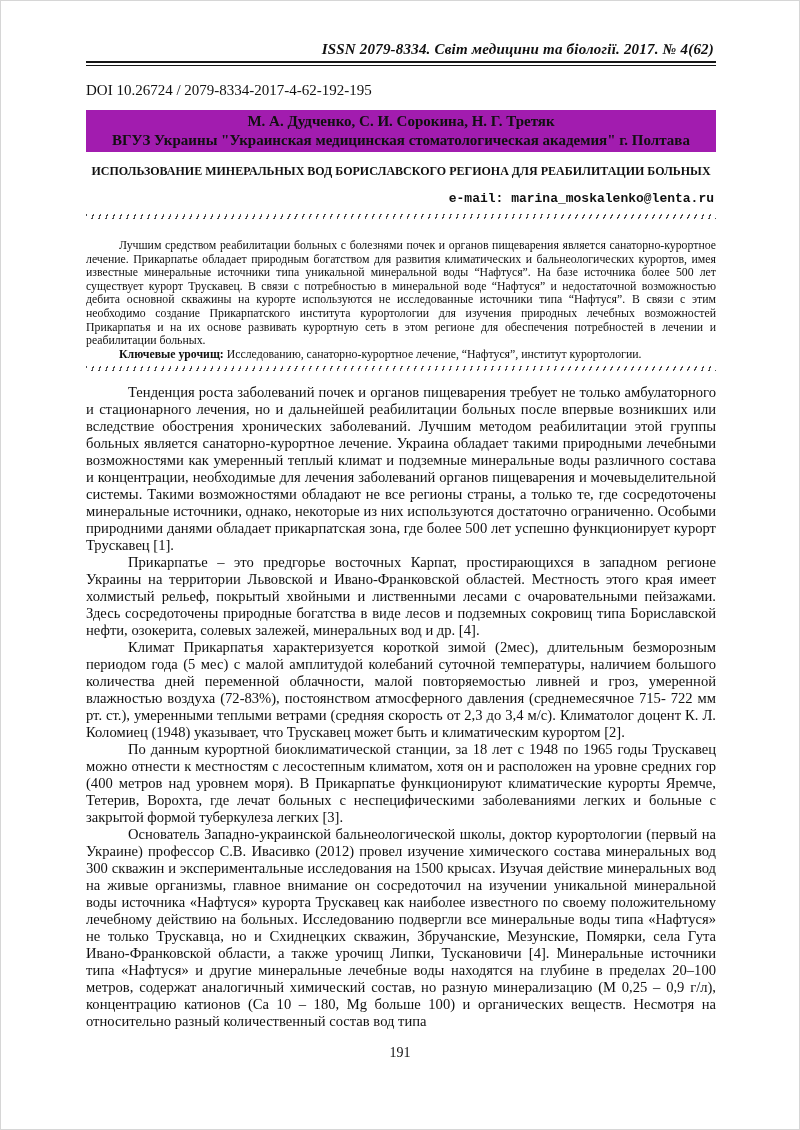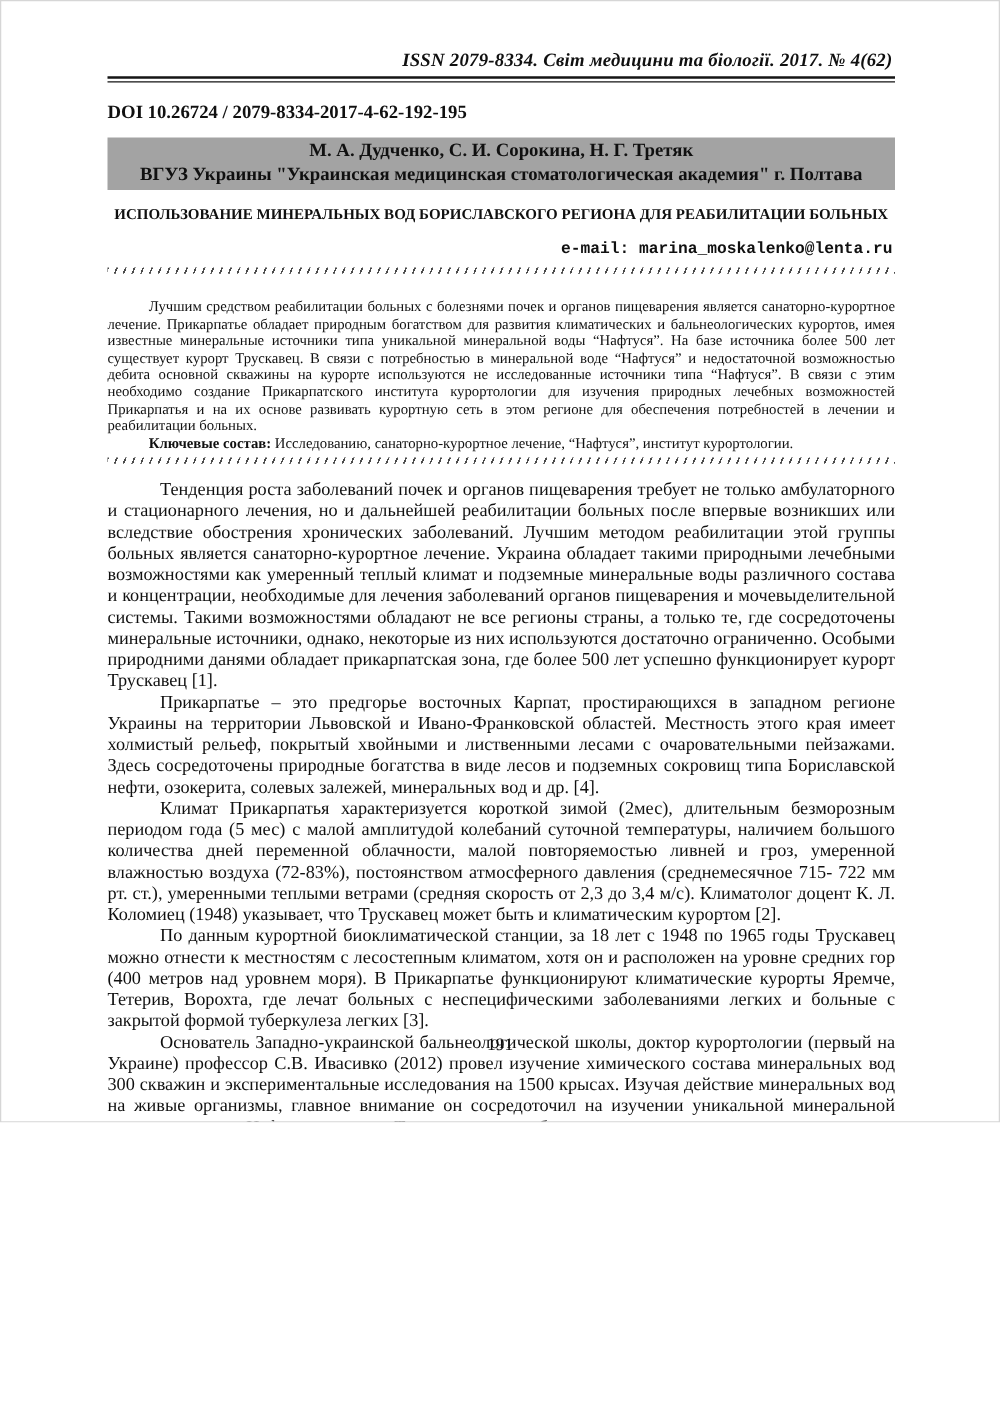--- a/index.html
+++ b/index.html
@@ -1,18 +1,18 @@
 <!DOCTYPE html>
 <html><head>
 <meta charset="utf-8">
 <style>
   html,body{margin:0;padding:0;background:#fff;}
   .page{
     position:relative;
-    width:800px;height:898px;
+    width:800px;height:1130px;
     background:#ffffff;
     box-sizing:border-box;
     border:1px solid #d6d6d6;
     font-family:"Liberation Serif","DejaVu Serif",serif;
     color:#101010;
     overflow:hidden;
   }
   .content{
     position:absolute;
     left:85px;top:40px;
@@ -28,26 +28,26 @@
   }
   .double-rule{
     margin-top:3px;
     height:2px;
     border-top:2.5px solid #151515;
     border-bottom:1px solid #151515;
   }
   .meta-block{
     margin-top:15px;
     font-size:15px;
-    font-weight:bold;
+    font-weight:normal;
     line-height:19px;
   }
   .authors-block{
     margin-top:10px;
-    background:#a3a3a3;
+    background:#a21caf;
     text-align:center;
     font-size:15px;
     font-weight:bold;
     line-height:19px;
     padding:2px 4px;
   }
   .article-title{
     margin-top:9px;
     text-align:center;
     font-size:12px;
@@ -85,21 +85,21 @@
     line-height:17px;
     text-align:justify;
   }
   .body-text p{
     margin:0;
     text-indent:42px;
   }
   .page-number{
     position:absolute;
     left:0;right:0;
-    bottom:52px;
+    bottom:68px;
     text-align:center;
     font-size:14px;
   }
 </style>
 </head>
 <body>
 
 <div class="page">
   <div class="content">
 
@@ -117,21 +117,21 @@
     </div>
 
     <div class="article-title">ИСПОЛЬЗОВАНИЕ МИНЕРАЛЬНЫХ ВОД БОРИСЛАВСКОГО РЕГИОНА ДЛЯ РЕАБИЛИТАЦИИ БОЛЬНЫХ</div>
 
     <div class="email-line">e-mail: marina_moskalenko@lenta.ru</div>
 
     <div class="hatch"></div>
 
     <div class="abstract">
       <p>Лучшим средством реабилитации больных с болезнями почек и органов пищеварения является санаторно-курортное лечение. Прикарпатье обладает природным богатством для развития климатических и бальнеологических курортов, имея известные минеральные источники типа уникальной минеральной воды “Нафтуся”. На базе источника более 500 лет существует курорт Трускавец. В связи с потребностью в минеральной воде “Нафтуся” и недостаточной возможностью дебита основной скважины на курорте используются не исследованные источники типа “Нафтуся”. В связи с этим необходимо создание Прикарпатского института курортологии для изучения природных лечебных возможностей Прикарпатья и на их основе развивать курортную сеть в этом регионе для обеспечения потребностей в лечении и реабилитации больных.</p>
-      <p><span class="kw-label">Ключевые состав:</span><span> Исследованию, санаторно-курортное лечение, “Нафтуся”, институт курортологии.</span></p>
+      <p><span class="kw-label">Ключевые урочищ:</span><span> Исследованию, санаторно-курортное лечение, “Нафтуся”, институт курортологии.</span></p>
     </div>
 
     <div class="hatch bottom"></div>
 
     <div class="body-text">
       <p>Тенденция роста заболеваний почек и органов пищеварения требует не только амбулаторного и стационарного лечения, но и дальнейшей реабилитации больных после впервые возникших или вследствие обострения хронических заболеваний. Лучшим методом реабилитации этой группы больных является санаторно-курортное лечение. Украина обладает такими природными лечебными возможностями как умеренный теплый климат и подземные минеральные воды различного состава и концентрации, необходимые для лечения заболеваний органов пищеварения и мочевыделительной системы. Такими возможностями обладают не все регионы страны, а только те, где сосредоточены минеральные источники, однако, некоторые из них используются достаточно ограниченно. Особыми природними данями обладает прикарпатская зона, где более 500 лет успешно функционирует курорт Трускавец [1].</p>
       <p>Прикарпатье – это предгорье восточных Карпат, простирающихся в западном регионе Украины на территории Львовской и Ивано-Франковской областей. Местность этого края имеет холмистый рельеф, покрытый хвойными и лиственными лесами с очаровательными пейзажами. Здесь сосредоточены природные богатства в виде лесов и подземных сокровищ типа Бориславской нефти, озокерита, солевых залежей, минеральных вод и др. [4].</p>
       <p>Климат Прикарпатья характеризуется короткой зимой (2мес), длительным безморозным периодом года (5 мес) с малой амплитудой колебаний суточной температуры, наличием большого количества дней переменной облачности, малой повторяемостью ливней и гроз, умеренной влажностью воздуха (72-83%), постоянством атмосферного давления (среднемесячное 715- 722 мм рт. ст.), умеренными теплыми ветрами (средняя скорость от 2,3 до 3,4 м/с). Климатолог доцент К. Л. Коломиец (1948) указывает, что Трускавец может быть и климатическим курортом [2].</p>
       <p>По данным курортной биоклиматической станции, за 18 лет с 1948 по 1965 годы Трускавец можно отнести к местностям с лесостепным климатом, хотя он и расположен на уровне средних гор (400 метров над уровнем моря). В Прикарпатье функционируют климатические курорты Яремче, Тетерив, Ворохта, где лечат больных с неспецифическими заболеваниями легких и больные с закрытой формой туберкулеза легких [3].</p>
       <p>Основатель Западно-украинской бальнеологической школы, доктор курортологии (первый на Украине) профессор С.В. Ивасивко (2012) провел изучение химического состава минеральных вод 300 скважин и экспериментальные исследования на 1500 крысах. Изучая действие минеральных вод на живые организмы, главное внимание он сосредоточил на изучении уникальной минеральной воды источника «Нафтуся» курорта Трускавец как наиболее известного по своему положительному лечебному действию на больных. Исследованию подвергли все минеральные воды типа «Нафтуся» не только Трускавца, но и Схиднецких скважин, Збручанские, Мезунские, Помярки, села Гута Ивано-Франковской области, а также урочищ Липки, Тускановичи [4]. Минеральные источники типа «Нафтуся» и другие минеральные лечебные воды находятся на глубине в пределах 20–100 метров, содержат аналогичный химический состав, но разную минерализацию (М 0,25 – 0,9 г/л), концентрацию катионов (Са 10 – 180, Mg больше 100) и органических веществ. Несмотря на относительно разный количественный состав вод типа</p>

